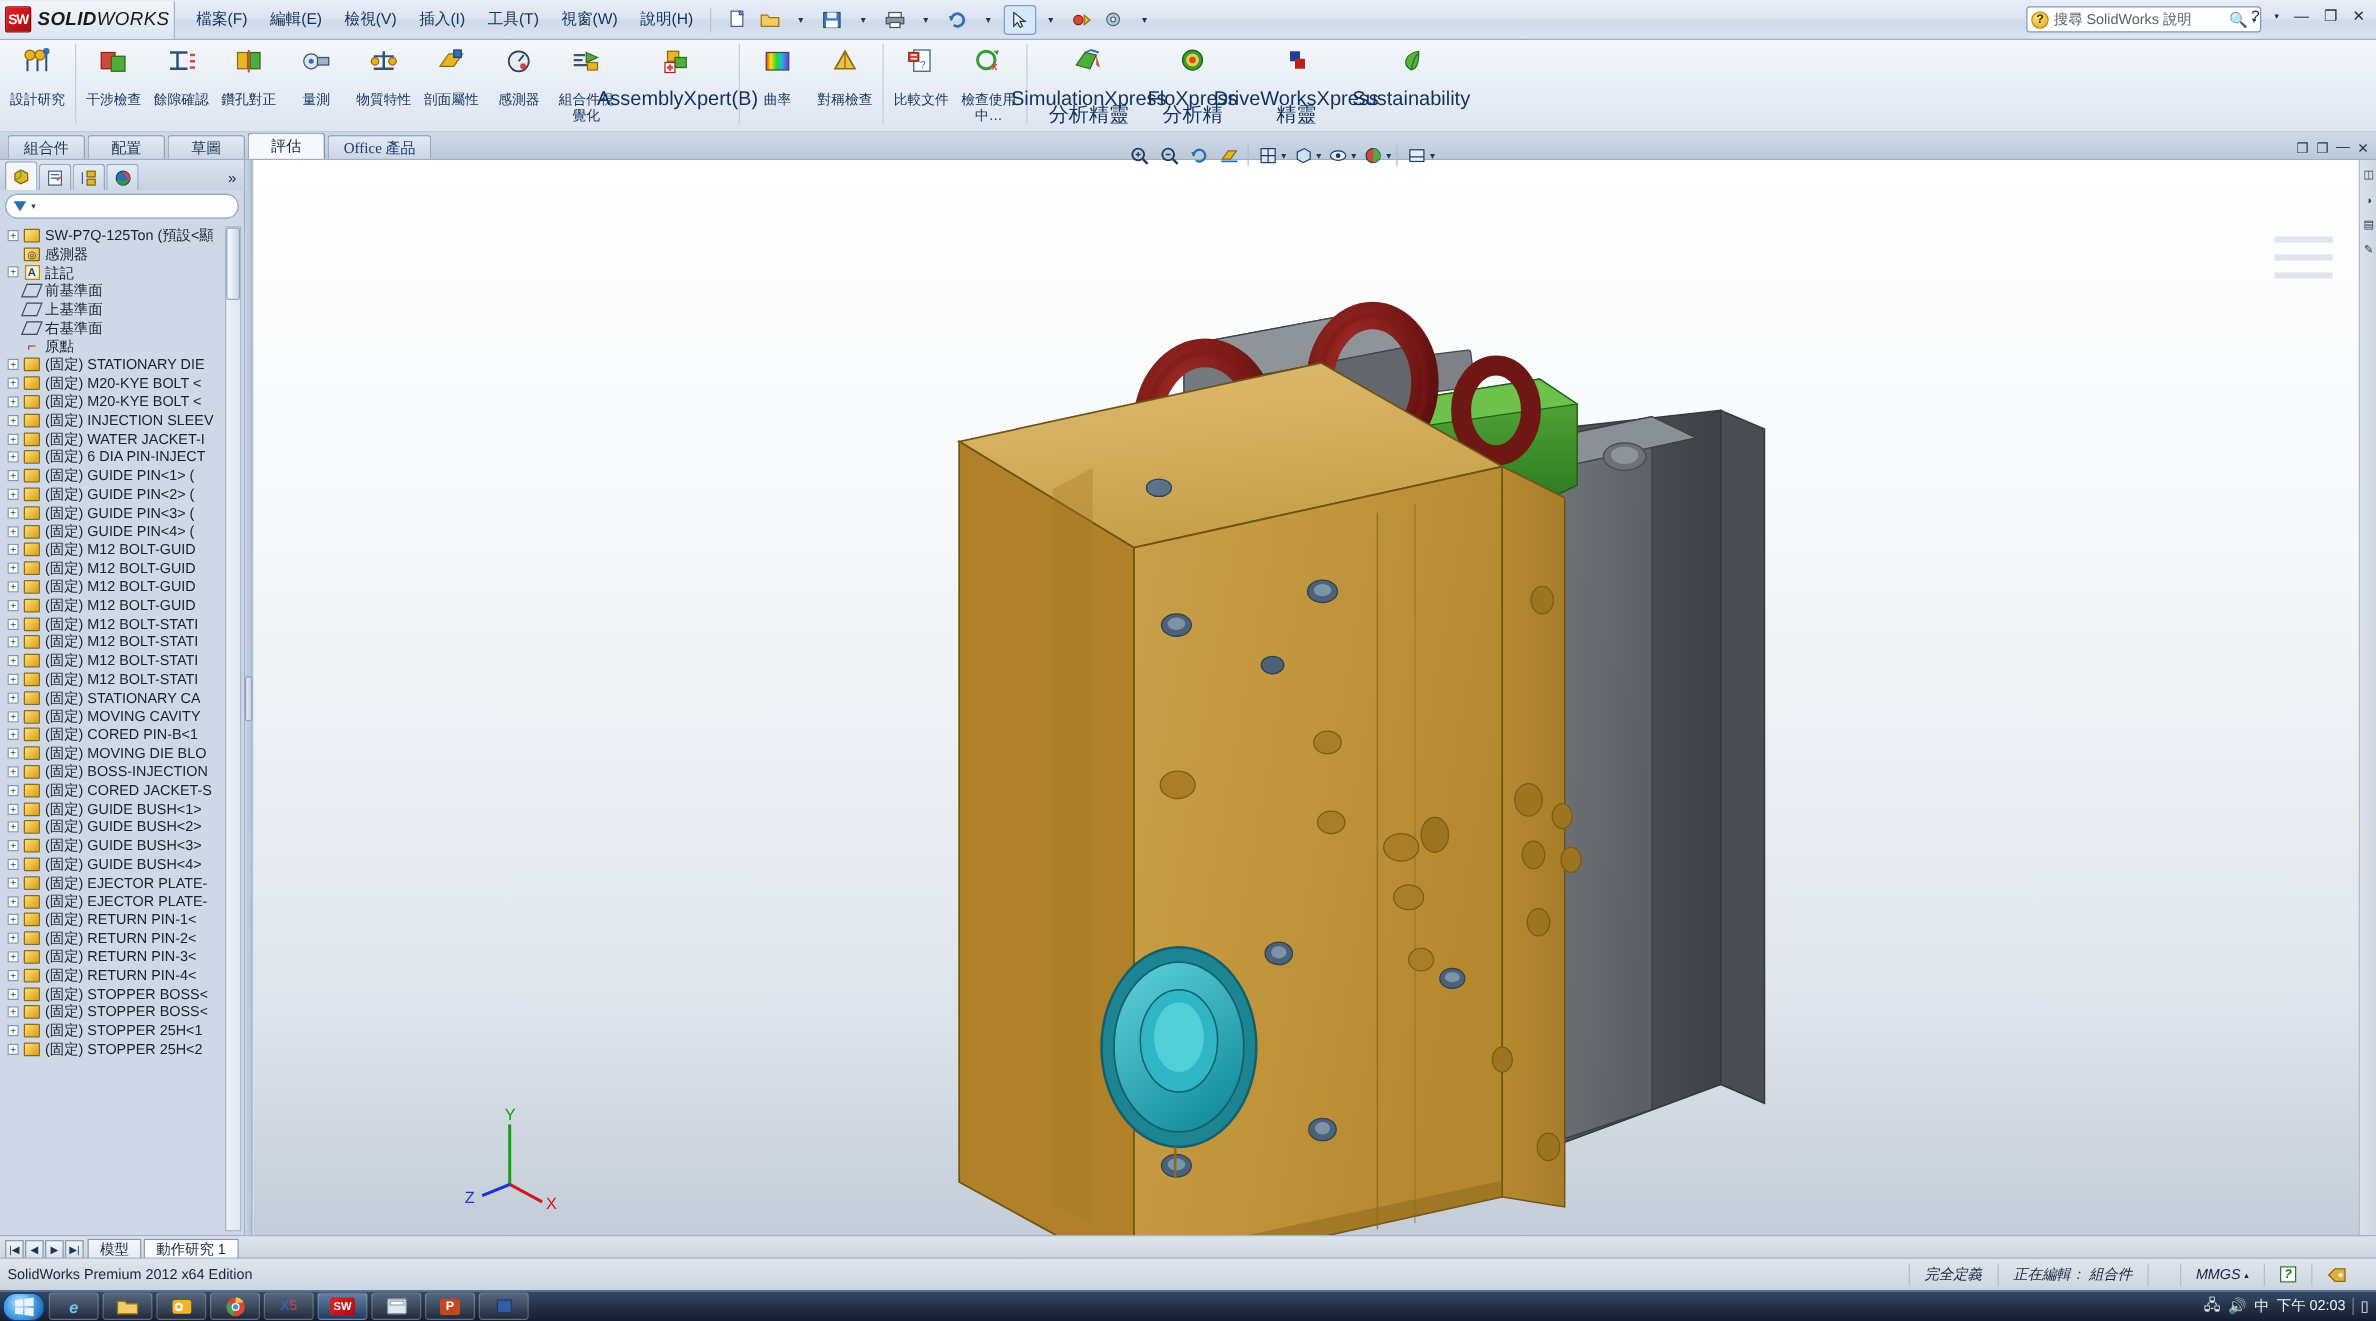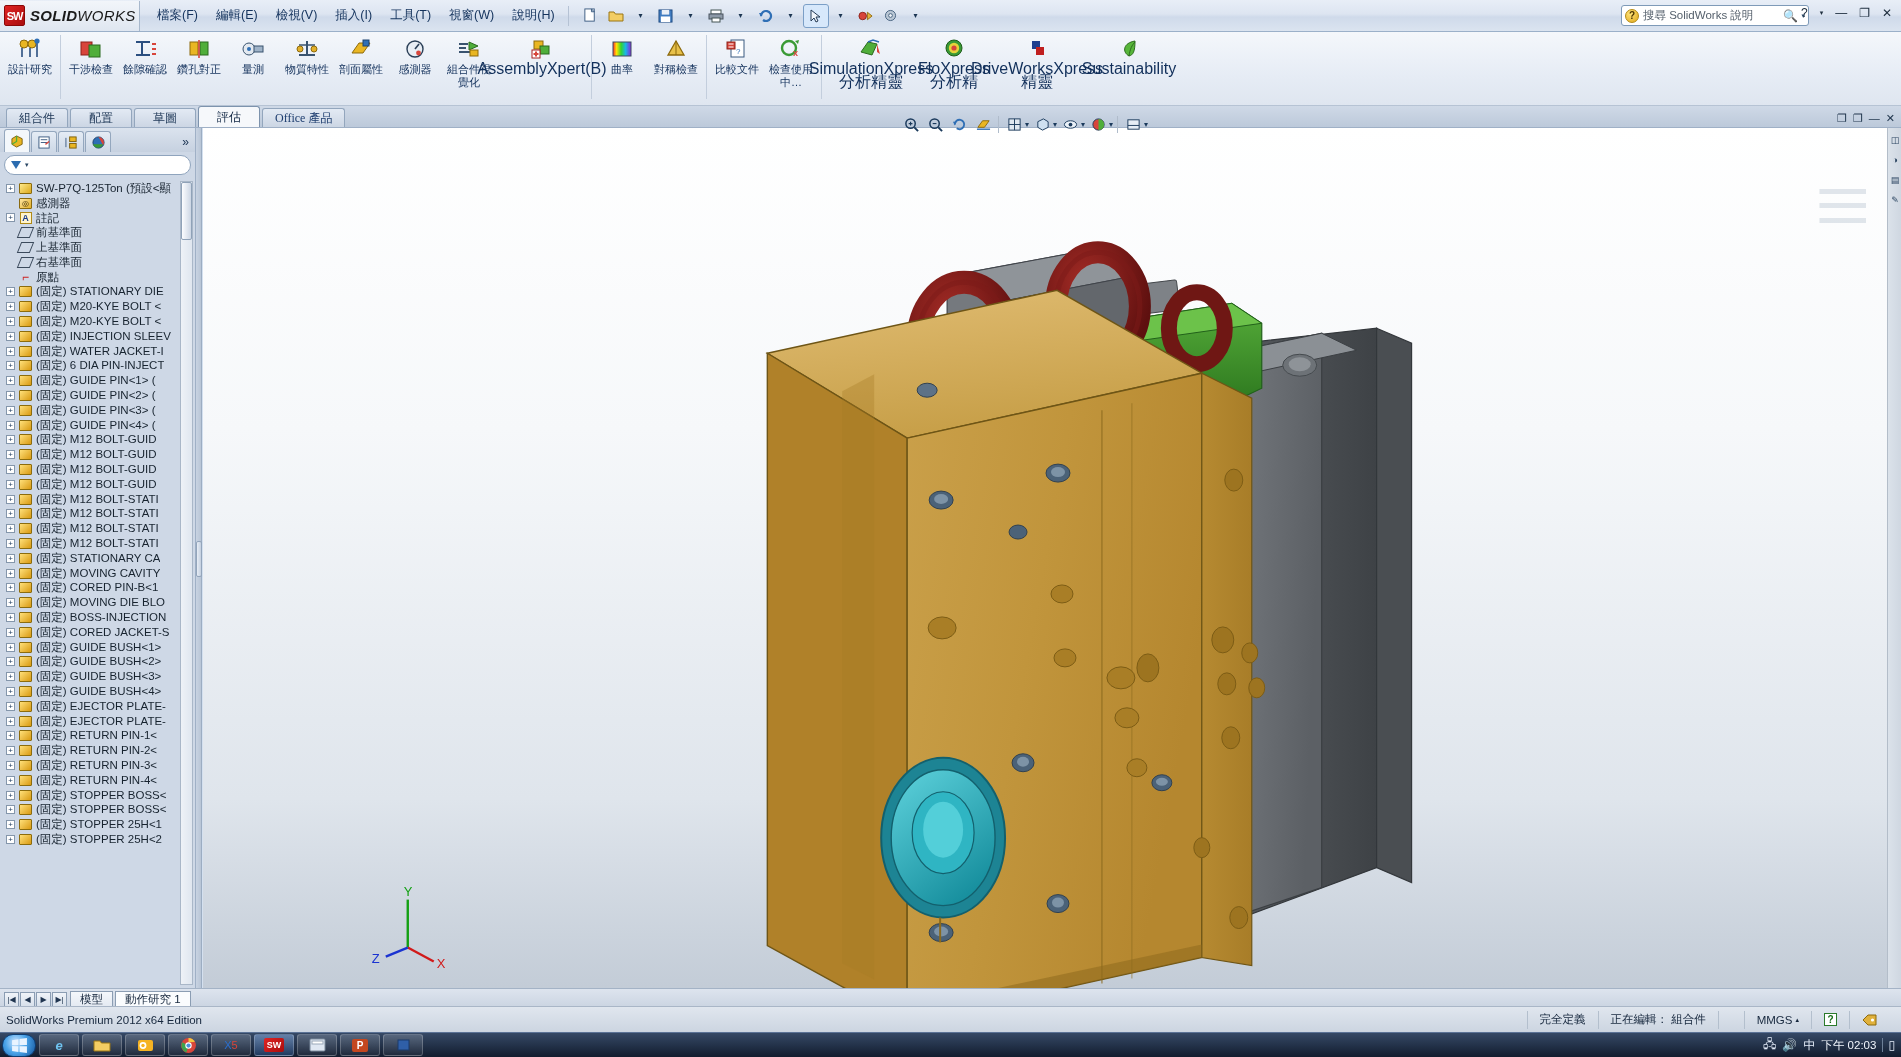--- a/index.html
+++ b/index.html
@@ -74,21 +74,21 @@
   .rb-group { display: flex; align-items: flex-start; height: 72px; }
   .rb-div { width: 1px; height: 64px; background: #c3cedd; margin: 3px 3px 0 3px; }
   .rb-item {
     width: 54px; min-height: 66px; padding-top: 4px;
     display: flex; flex-direction: column; align-items: center;
     text-align: center; cursor: default;
   }
   .rb-item.wide { width: 74px; }
   .rb-item.xwide { width: 92px; }
   .rb-ico { height: 26px; display:flex; align-items:center; justify-content:center; font-size: 19px; }
-  .rb-lab { font-size: 11px; color: #12305b; line-height: 12.5px; margin-top: 1px; word-break: break-all; }
+  .rb-lab { font-size: 11px; color: #12305b; line-height: 12.5px; margin-top: 12px; word-break: break-all; }
   .rb-lab.en { word-break: normal; font-size: 16px; }
 
   
   .cmdtabs {
     position: absolute; left: 0; top: 106px; width: 1901px; height: 22px;
     background: linear-gradient(to bottom,#cfd9e7,#bcc9da);
     display: flex; align-items: flex-end; padding-left: 6px;
     border-bottom: 1px solid #9fb0c6;
     font-family: Liberation Serif, serif;
   }
@@ -224,21 +224,21 @@
     background: linear-gradient(to bottom,#f4f7fb,#e2e8f1);
   }
   .btab.active { background: #fafcfe; font-weight: normal; }
   .statusbar {
     position: absolute; left: 0; right: 0; bottom: 25px; height: 26px;
     background: linear-gradient(to bottom,#e0e6ee,#ccd5e1);
     border-top: 1px solid #a9b6c7;
     display: flex; align-items: center; padding: 0 6px;
     font-size: 11.5px; color: #16273d;
   }
-  .st-right { margin-left:auto; display:flex; align-items:flex-start; gap: 0; }
+  .st-right { margin-left:auto; display:flex; align-items:flex-start; gap: 0; font-style: italic; }
   .st-cell { padding: 0 12px; border-left: 1px solid #b3bfcd; height: 18px; display:flex;align-items:center; }
   .st-qmark { width:13px;height:13px;background:#fff;border:1px solid #2b7a2b;color:#146c14;font-size:10px;font-weight:bold;display:flex;align-items:center;justify-content:center;}
 
   
   .taskbar {
     position: absolute; left: 0; right: 0; bottom: 0; height: 25px;
     background: linear-gradient(to bottom, rgba(40,60,90,.92), rgba(12,22,40,.97));
     display: flex; align-items: center; padding-left: 2px;
     border-top: 1px solid #5b7296;
   }

